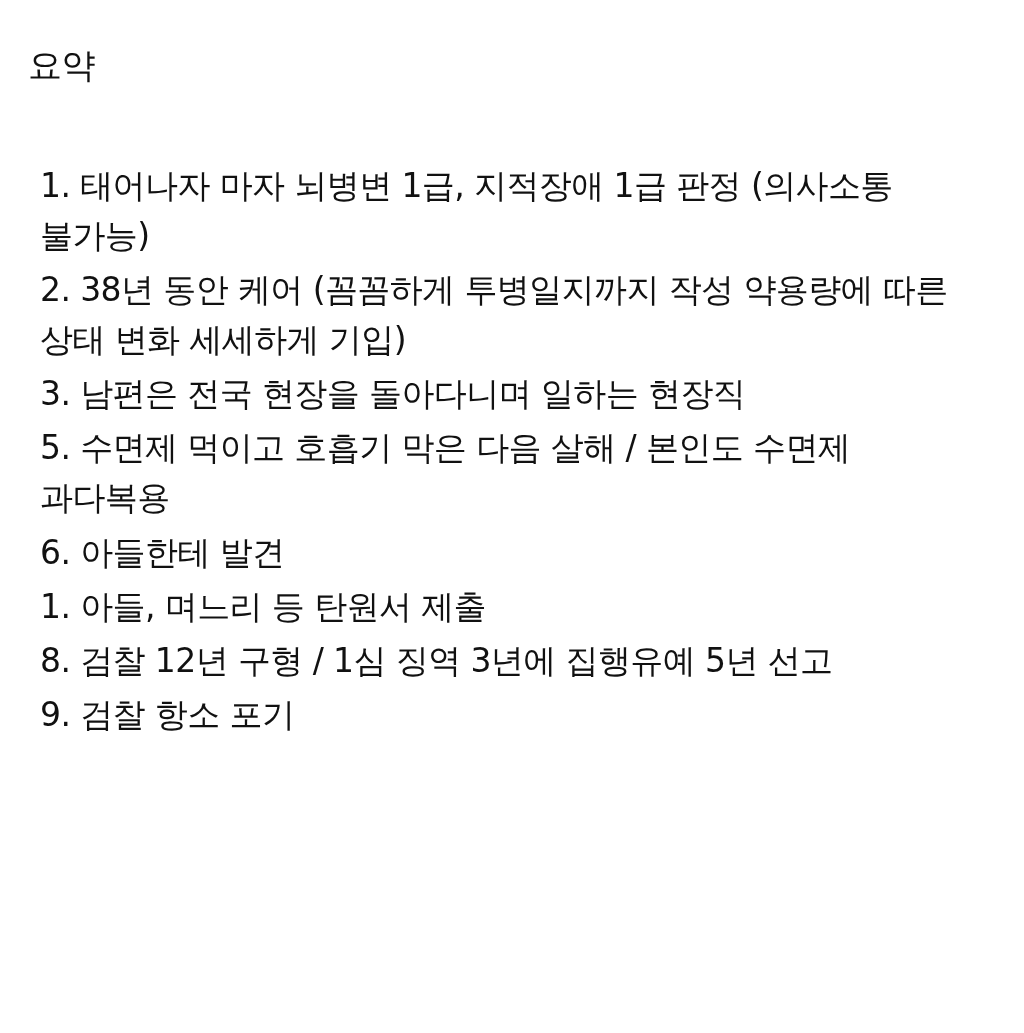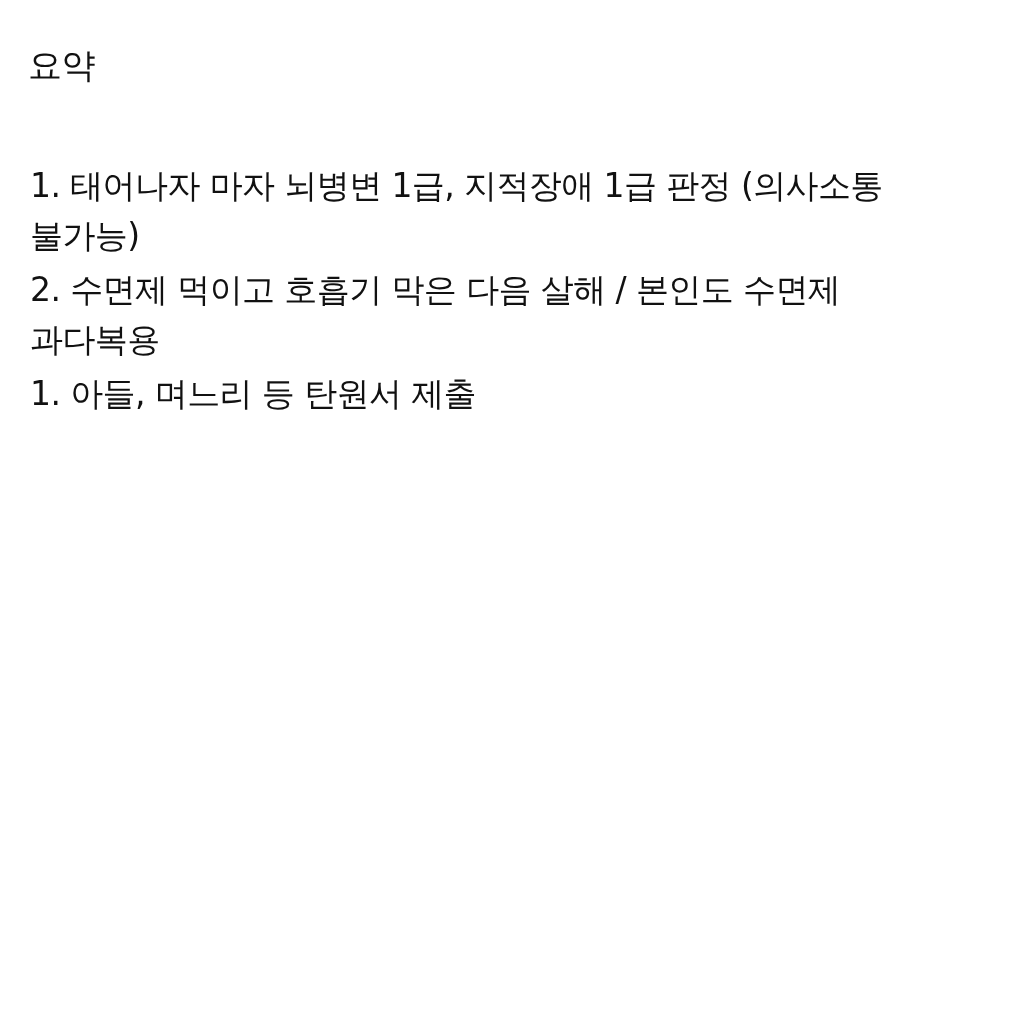--- a/index.html
+++ b/index.html
@@ -24,21 +24,21 @@
   .doc-title {
     font-size: 34px;
     line-height: 1.25;
     font-weight: 400;
     letter-spacing: -0.5px;
     margin: 0 0 74px 0;
     color: #111111;
   }
   .summary-list {
     list-style: none;
-    margin: 2px;
+    margin: 12px;
     padding: 0;
   }
   .summary-item {
     font-size: 33px;
     line-height: 1.52;
     letter-spacing: -0.6px;
     color: #111111;
     margin: 0 0 4px 0;
     word-break: keep-all;
     overflow-wrap: break-word;
@@ -46,17 +46,22 @@
 </style>
 </head>
 <body>
 
 <div class="page">
 
   <h1 class="doc-title">요약</h1>
 
   <ol class="summary-list">
     <li class="summary-item">1. 태어나자 마자 뇌병변 1급, 지적장애 1급 판정 (의사소통 불가능)</li>
-    <li class="summary-item">2. 수면제 먹이고 호흡기 막은 다음 살해 / 본인도 수면제 과다복용</li>
+    <li class="summary-item">2. 38년 동안 케어 (꼼꼼하게 투병일지까지 작성 약용량에 따른 상태 변화 세세하게 기입)</li>
+    <li class="summary-item">3. 남편은 전국 현장을 돌아다니며 일하는 현장직</li>
+    <li class="summary-item">5. 수면제 먹이고 호흡기 막은 다음 살해 / 본인도 수면제 과다복용</li>
+    <li class="summary-item">6. 아들한테 발견</li>
     <li class="summary-item">1. 아들, 며느리 등 탄원서 제출</li>
+    <li class="summary-item">8. 검찰 12년 구형 / 1심 징역 3년에 집행유예 5년 선고</li>
+    <li class="summary-item">9. 검찰 항소 포기</li>
   </ol>
 
 </div>
 
 </body></html>

